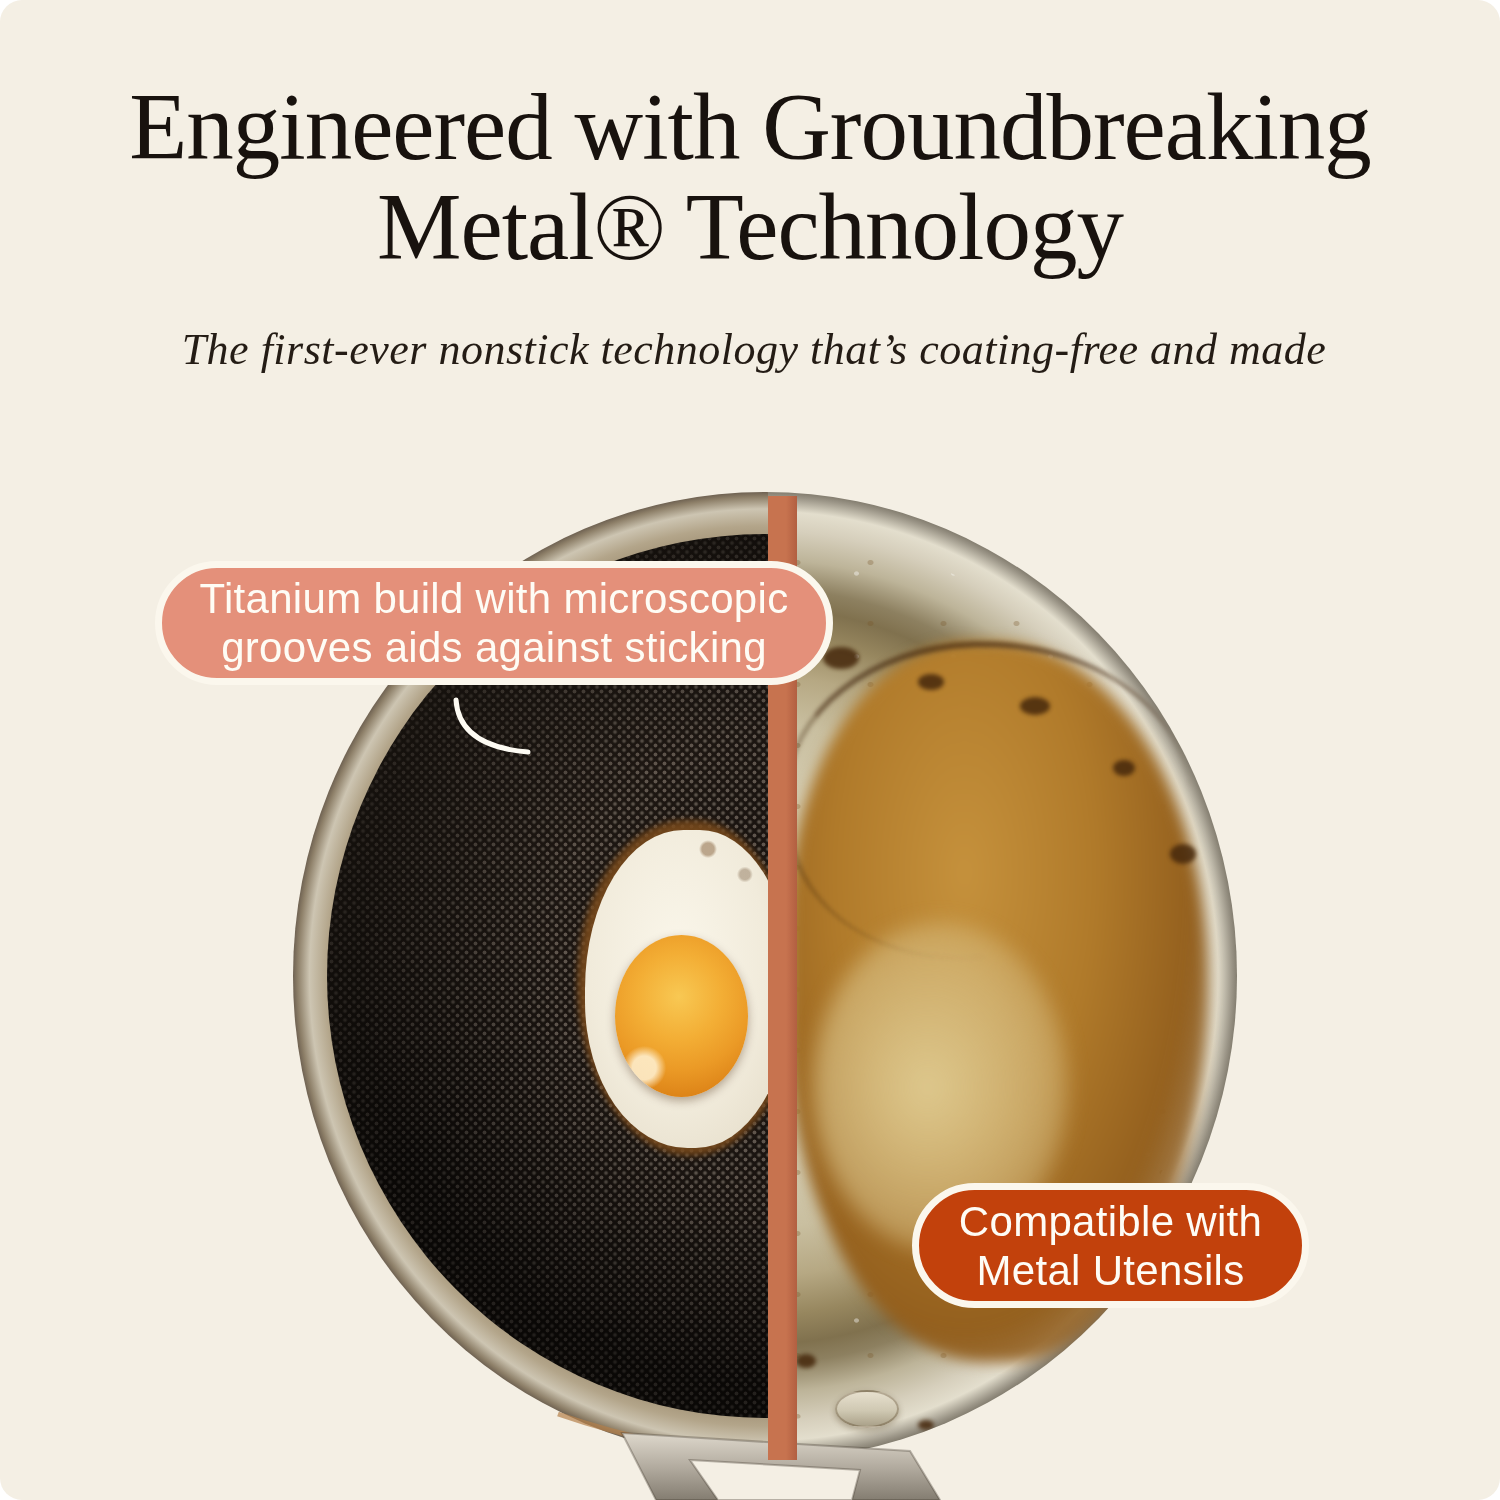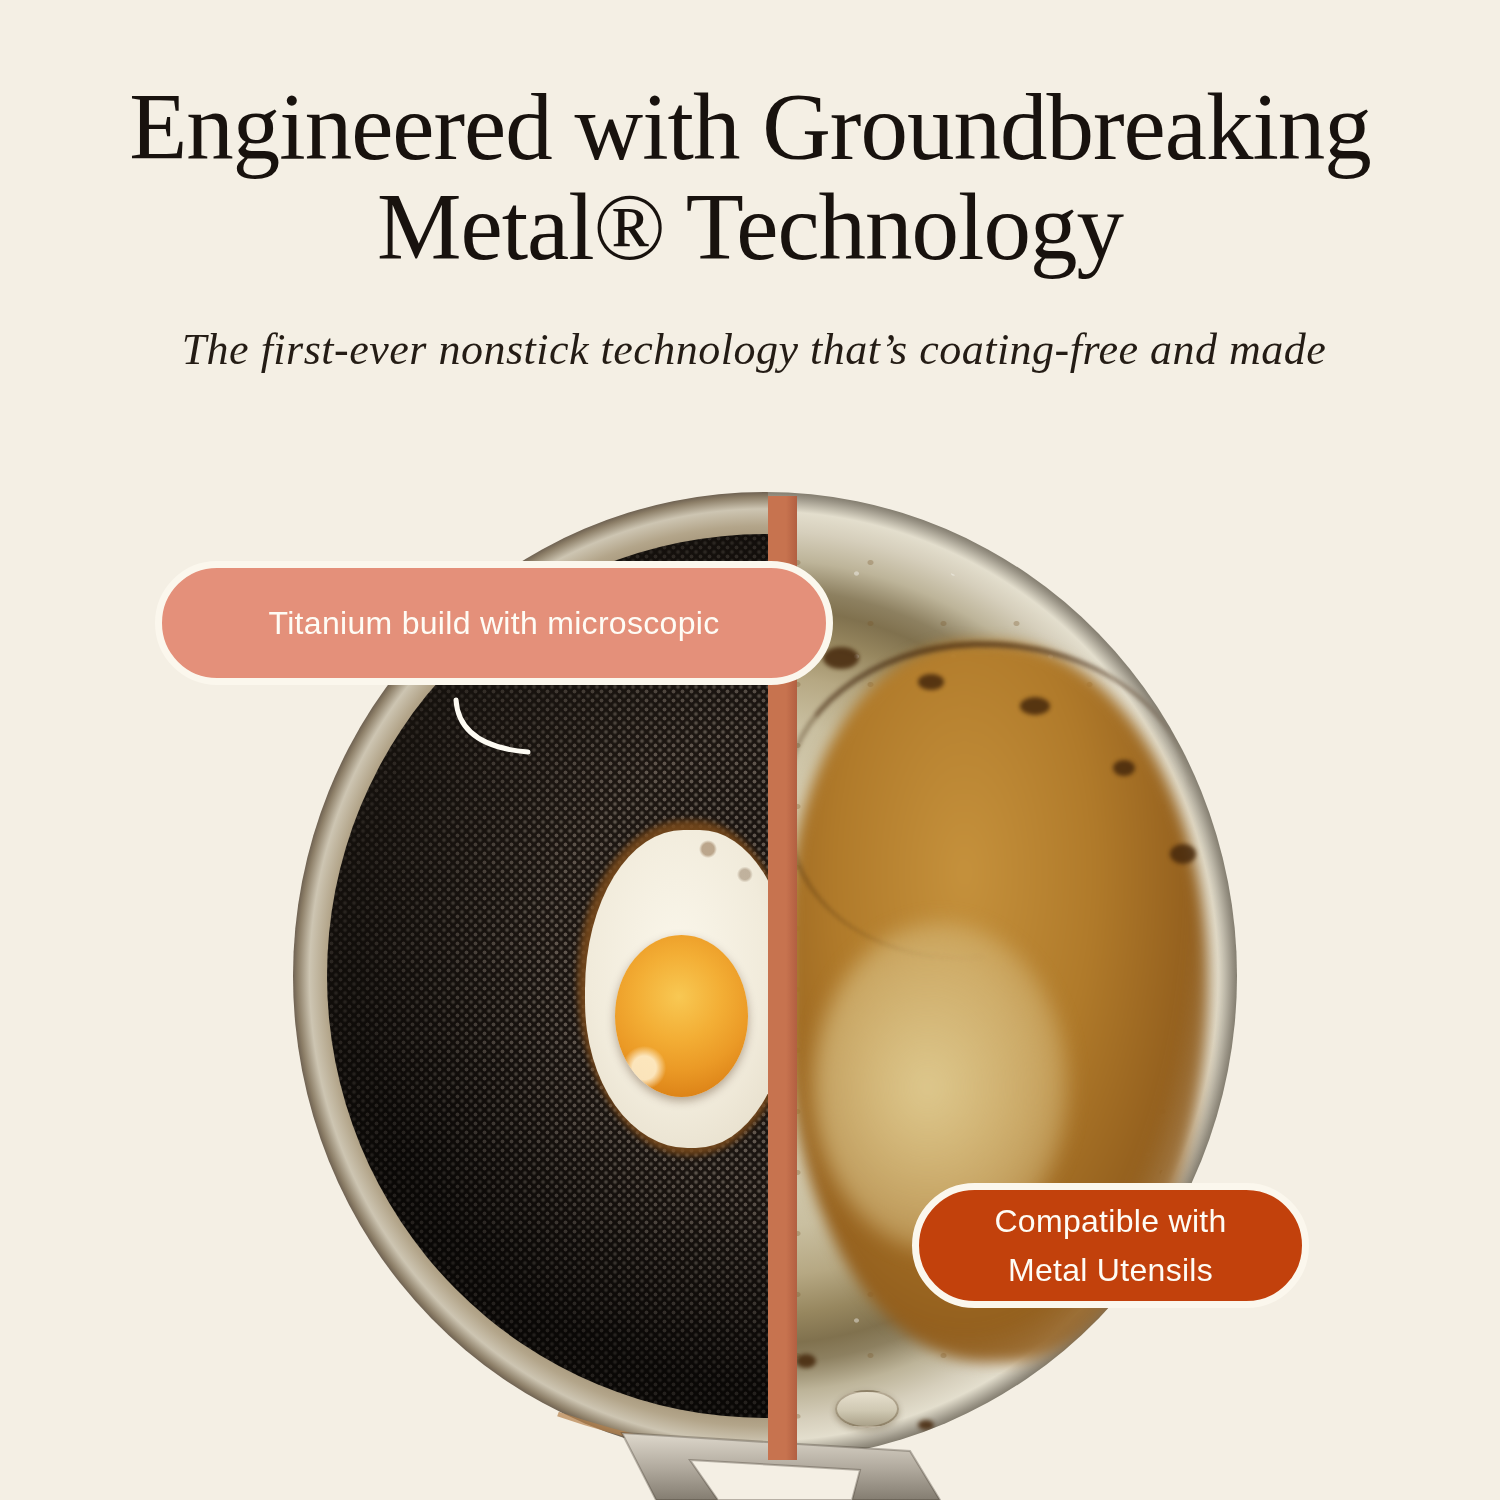--- a/index.html
+++ b/index.html
@@ -1,18 +1,18 @@
 <!DOCTYPE html>
 <html><head>
 <meta charset="utf-8">
 <style>
   html,body{margin:0;padding:0;}
   #canvas{
     position:relative;width:1500px;height:1500px;overflow:hidden;
-    background:#f4efe4;font-family:"Liberation Sans",sans-serif;
+    background:#f4efe4;font-family:"Liberation Sans",sans-serif;border-radius:22px;
   }
   
   .headline{
     position:absolute;top:78px;left:0;right:0;margin:0;
     text-align:center;font-family:"Liberation Serif",serif;font-weight:400;
     font-size:95px;line-height:1.05;letter-spacing:-1px;color:#18120e;
   }
   .headline span{display:block;}
   .subheadline{
     position:absolute;top:322px;left:0;right:0;margin:0;
@@ -109,21 +109,21 @@
   }
   
   .divider{
     position:absolute;left:768px;top:496px;width:29px;height:964px;
     background:linear-gradient(90deg,#c7734f 0 62%,#b25f41 100%);
   }
   
   .pill{
     position:absolute;box-sizing:border-box;border:7px solid #fbf7ed;border-radius:70px;
     display:flex;flex-direction:column;align-items:center;justify-content:center;
-    color:#fefcf5;font-size:32px;line-height:49px;font-weight:500;text-align:center;
+    color:#fefcf5;font-size:42px;line-height:49px;font-weight:500;text-align:center;
     letter-spacing:.3px;
   }
   .pill span{display:block;}
   .pill-pink{left:155px;top:561px;width:678px;height:124px;background:#e4907a;}
   .pill-green{left:912px;top:1183px;width:397px;height:125px;background:#c2410c;}
   .overlay-svg{position:absolute;left:0;top:0;width:1500px;height:1500px;pointer-events:none;}
 </style>
 </head>
 <body>
 
@@ -174,20 +174,21 @@
     <path d="M558 1414 Q668 1452 780 1458" fill="none" stroke="#b5804a" stroke-width="5" opacity="0.7"></path>
     <path fill-rule="evenodd" d="M622 1433 L910 1451 L940 1500 L656 1500 Z
              M690 1460 L860 1470 L852 1500 L718 1500 Z" fill="url(#steel)" stroke="rgba(70,60,50,0.35)" stroke-width="2"></path>
     <path d="M456 700 C 458 730, 480 748, 528 752" fill="none" stroke="#fdfbf3" stroke-width="5" stroke-linecap="round"></path>
   </svg>
 
   <div class="divider"></div>
 
   <div class="pill pill-pink">
     <span>Titanium build with microscopic</span>
+    <span>grooves aids against sticking</span>
   </div>
 
   <div class="pill pill-green">
     <span>Compatible with</span>
     <span>Metal Utensils</span>
   </div>
 
 </div>
 
 </body></html>

